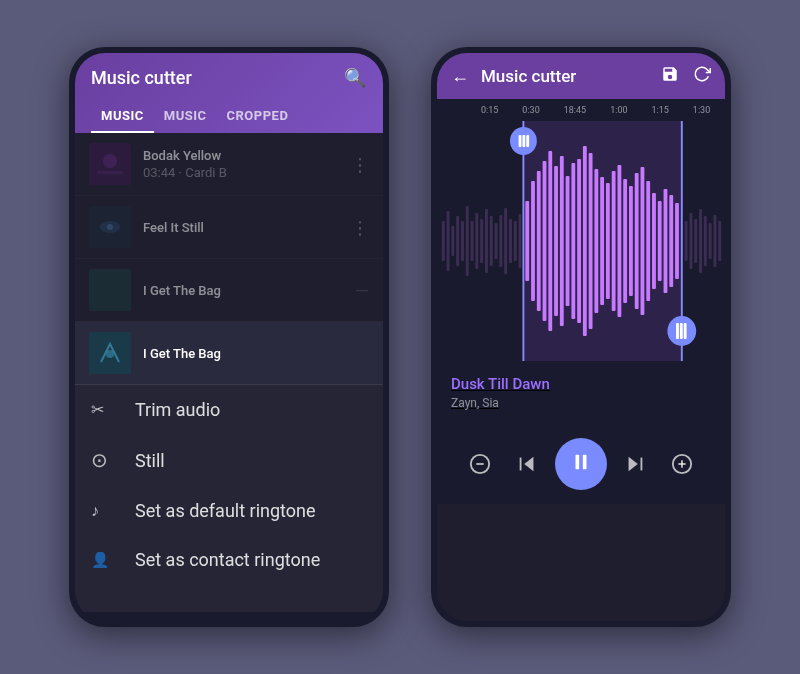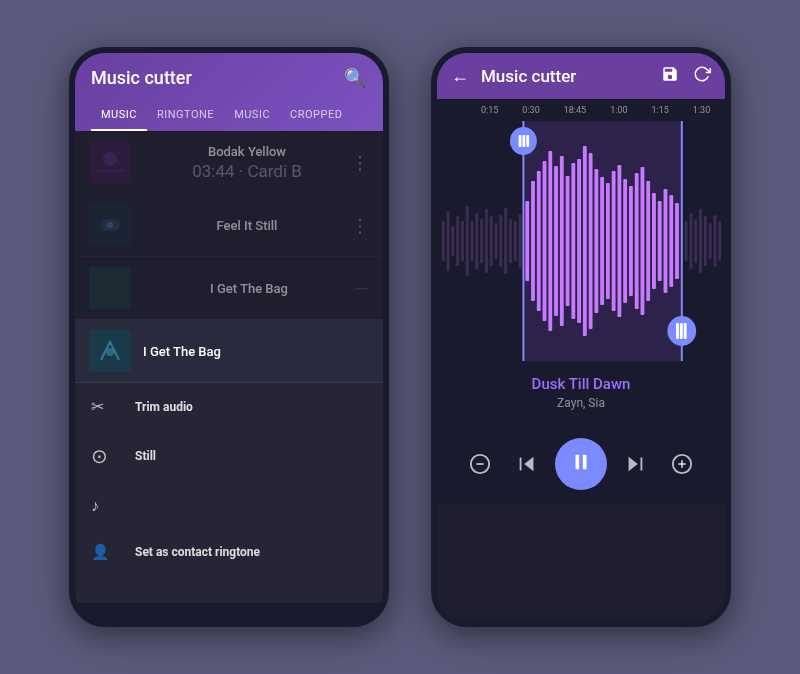--- a/index.html
+++ b/index.html
@@ -59,44 +59,43 @@
       color: white;
       font-size: 18px;
       cursor: pointer;
     }
     .tabs {
       display: flex;
       gap: 0;
     }
     .tab {
       color: rgba(255,255,255,0.7);
-      font-size: 11px;
+      font-size: 13px;
       padding: 8px 10px;
       cursor: pointer;
       letter-spacing: 0.5px;
-      font-weight: 400;
+      font-weight: 700;
     }
     .tab.active {
       color: white;
       border-bottom: 2px solid white;
     }
 
     .music-list {
       background: #1e1e2e;
     }
     .music-item {
       display: flex;
       align-items: center;
       padding: 10px 14px;
       border-bottom: 1px solid rgba(255,255,255,0.05);
       position: relative;
     }
     .music-item.dimmed {
       opacity: 0.5;
-      text-align: center;
     }
     .album-art {
       width: 42px;
       height: 42px;
       border-radius: 3px;
       margin-right: 12px;
       flex-shrink: 0;
       overflow: hidden;
     }
     .album-bodak {
@@ -112,21 +111,21 @@
       justify-content: center;
     }
     .album-bag {
       background: linear-gradient(135deg, #1a3a3a, #2a4a5a);
       display: flex;
       align-items: center;
       justify-content: center;
     }
     .music-info { flex: 1; }
     .music-title { color: white; font-size: 13px; font-weight: 500; }
-    .music-sub { color: rgba(255,255,255,0.5); font-size: 17px; margin-top: 2px; }
+    .music-sub { color: rgba(255,255,255,0.5); font-size: 13px; margin-top: 2px; }
     .more-icon { color: rgba(255,255,255,0.5); font-size: 18px; cursor: pointer; }
 
     
     .context-menu {
       background: #252535;
       padding: 0;
     }
     .selected-song-header {
       display: flex;
       align-items: center;
@@ -141,22 +140,21 @@
       cursor: pointer;
     }
     .menu-icon {
       color: rgba(255,255,255,0.7);
       width: 28px;
       font-size: 16px;
       margin-right: 16px;
     }
     .menu-label {
       color: rgba(255,255,255,0.85);
-      font-size: 12px;
-      font-weight: bold;
+      font-size: 18px;
     }
 
     
     .right-header {
       background: #6a3fa0;
       padding: 12px 14px;
       display: flex;
       align-items: center;
       gap: 12px;
     }
@@ -183,21 +181,21 @@
       position: relative;
       height: 240px;
       background: #1a1a2e;
       overflow: hidden;
     }
 
     
     .song-info-area {
       background: #1a1a2e;
       padding: 14px;
-      text-align: center;
+      text-decoration: underline;
     }
     .now-playing-title {
       color: #9b6fff;
       font-size: 15px;
       font-weight: 500;
     }
     .now-playing-artist {
       color: rgba(255,255,255,0.5);
       font-size: 12px;
       margin-top: 3px;
@@ -249,21 +247,20 @@
 
   <div class="phone phone-left">
 
     <div class="left-header">
       <div class="left-header-top">
         <span class="left-title">Music cutter</span>
         <span class="search-icon-left">🔍</span>
       </div>
       <div class="tabs">
         <div class="tab active">MUSIC</div>
-        <div class="tab">RINGTONE</div>
         <div class="tab">MUSIC</div>
         <div class="tab">CROPPED</div>
       </div>
     </div>
 
     <div class="music-list">
       <div class="music-item dimmed">
         <div class="album-art album-bodak">
           <svg width="42" height="42" viewBox="0 0 42 42">
               <rect width="42" height="42" fill="#3a1a4a"></rect>
@@ -320,20 +317,21 @@
       <div class="menu-item">
         <span class="menu-icon">✂</span>
         <span class="menu-label">Trim audio</span>
       </div>
       <div class="menu-item">
         <span class="menu-icon" style="font-size:20px;">⊙</span>
         <span class="menu-label">Still</span>
       </div>
       <div class="menu-item">
         <span class="menu-icon">♪</span>
+        <span class="menu-label">Set as default ringtone</span>
       </div>
       <div class="menu-item">
         <span class="menu-icon" style="font-size:15px;">👤</span>
         <span class="menu-label">Set as contact ringtone</span>
       </div>
       <div class="menu-item">
         
         
       </div>
     </div>

